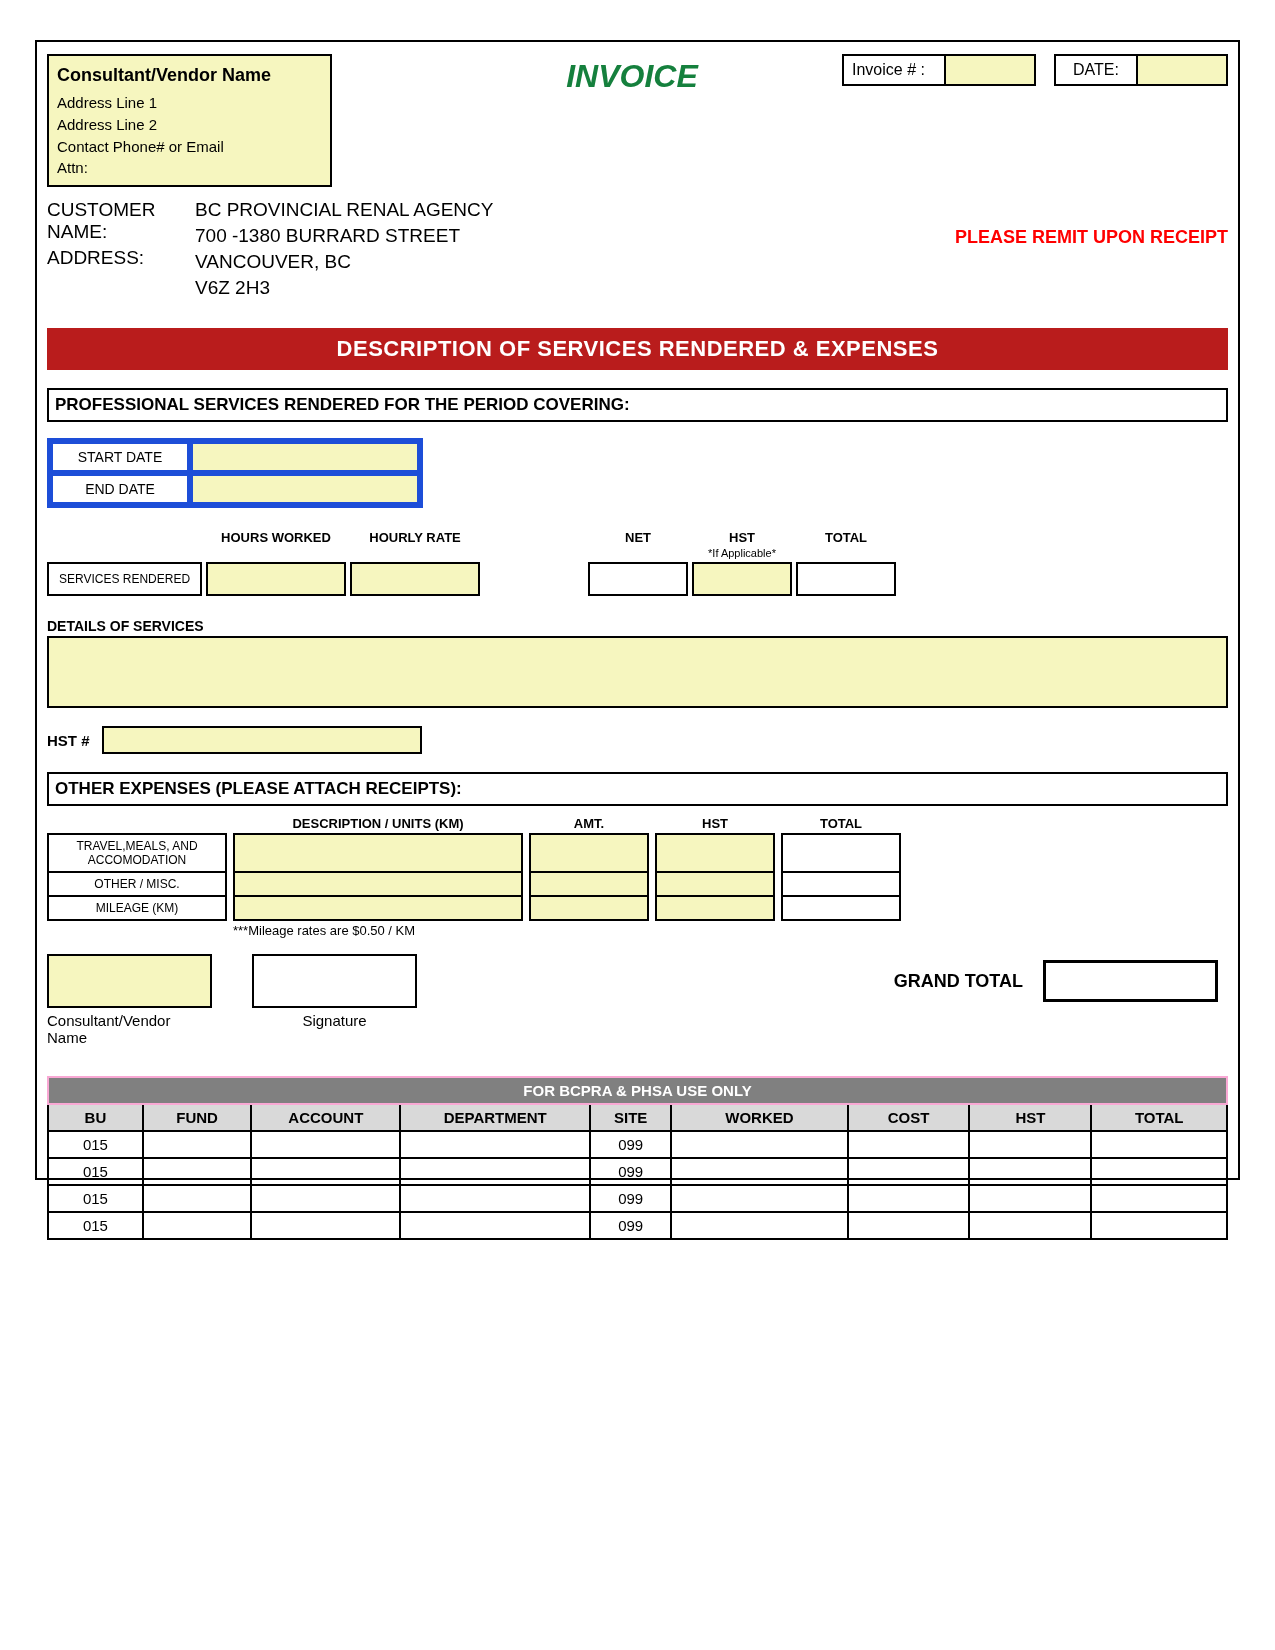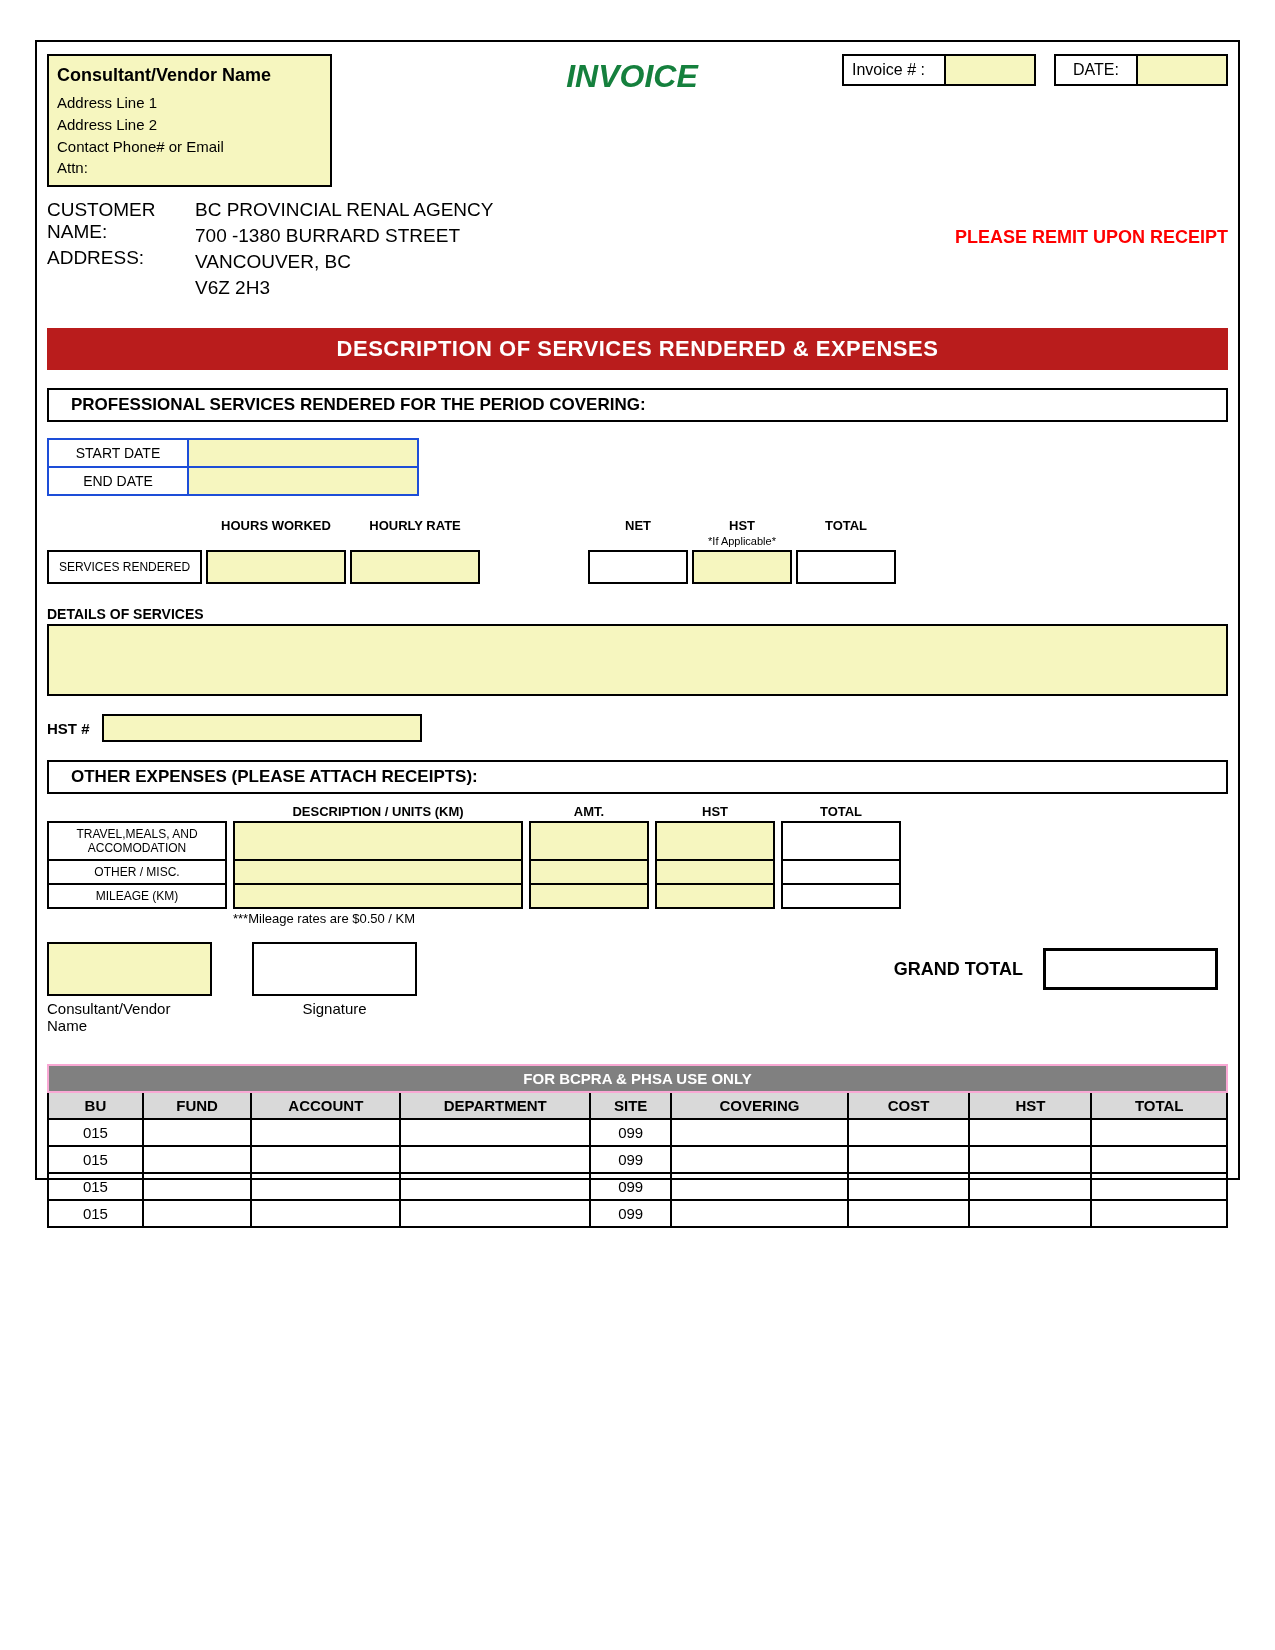--- a/index.html
+++ b/index.html
@@ -98,30 +98,30 @@
     font-weight: bold;
     font-size: 22px;
     padding: 8px 0;
     margin-top: 25px;
     letter-spacing: 0.5px;
   }
   .sect-header {
     border: 2px solid #000;
     font-weight: bold;
     font-size: 17px;
-    padding: 5px 22px;
+    padding: 5px 6px;
     margin-top: 18px;
   }
   .dates-tbl {
     border-collapse: collapse;
     margin-top: 16px;
     margin-left: 0;
   }
   .dates-tbl td {
-    border: 2px solid #1d4ed8;
+    border: 6px solid #1d4ed8;
     padding: 5px 8px;
     font-size: 14px;
     text-align: center;
   }
   .dt-lbl { width: 140px; }
   .dt-fill { width: 230px; background: #f6f6bf; }
 
   .svc-hdr {
     display: grid;
     grid-template-columns: 155px 140px 130px 100px 100px 100px 100px;
@@ -400,21 +400,21 @@
       <thead>
         <tr>
             <th colspan="9">FOR BCPRA &amp; PHSA USE ONLY</th>
           </tr>
         <tr>
           <th style="width:70px">BU</th>
           <th style="width:80px">FUND</th>
           <th style="width:110px">ACCOUNT</th>
           <th style="width:140px">DEPARTMENT</th>
           <th style="width:60px">SITE</th>
-          <th style="width:130px">COVERING</th>
+          <th style="width:130px">WORKED</th>
           <th style="width:90px">COST</th>
           <th style="width:90px">HST</th>
           <th style="width:100px">TOTAL</th>
         </tr>
       </thead>
       <tbody>
         <tr>
           <td>015</td>
             <td></td>
             <td></td>

